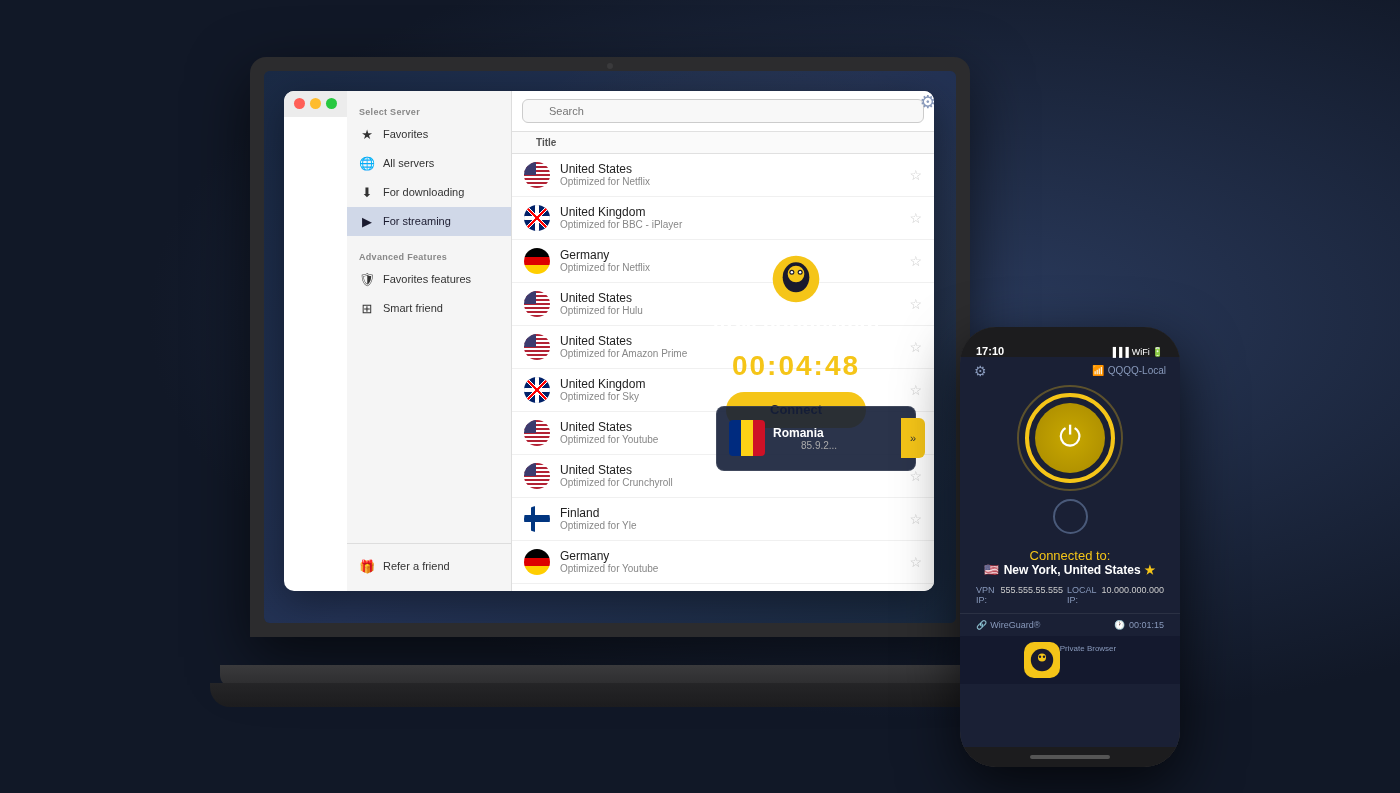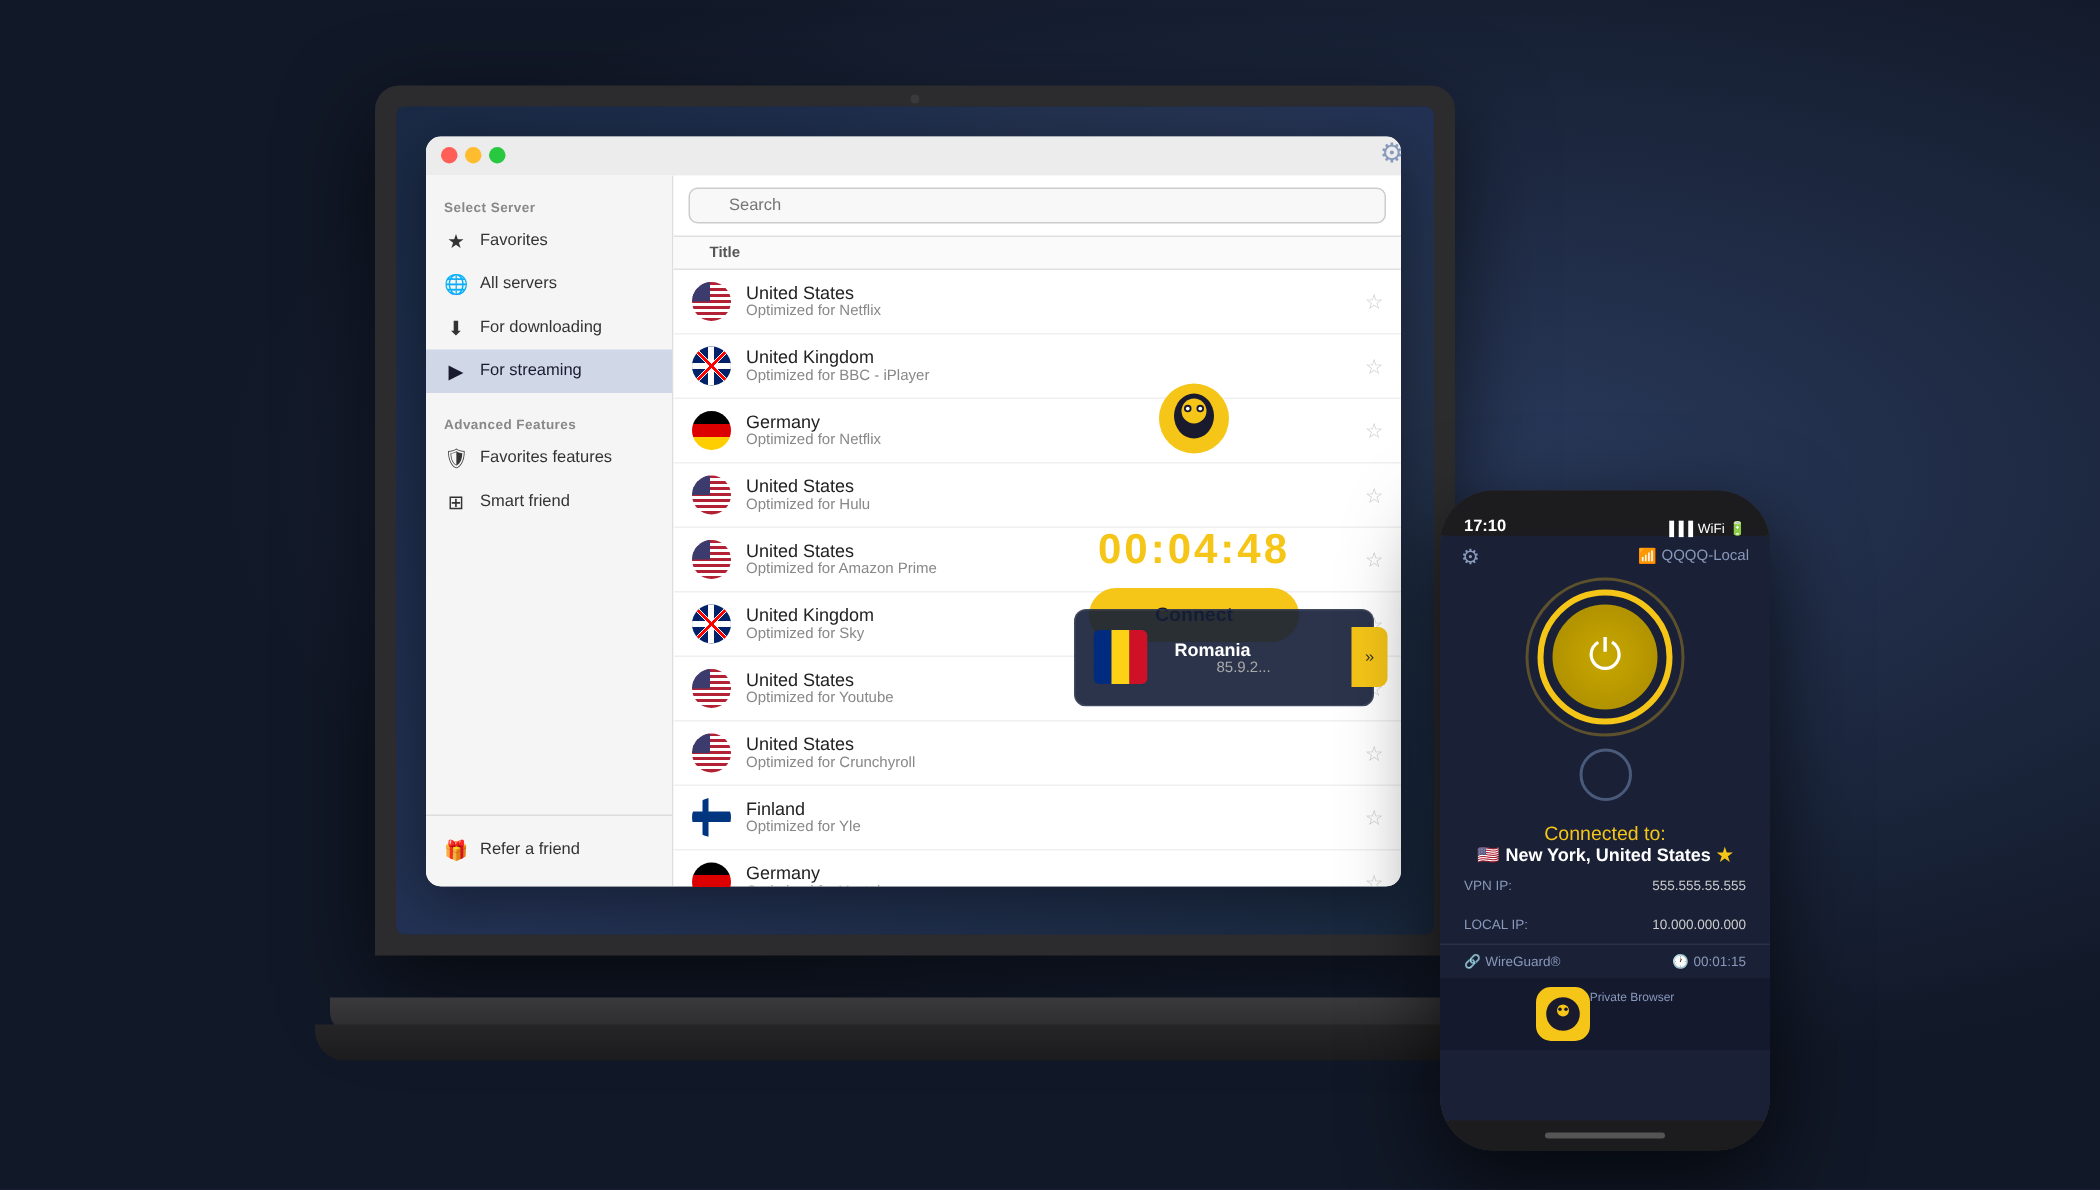--- a/index.html
+++ b/index.html
@@ -110,21 +110,21 @@
     .app-window {
       position: absolute;
       top: 20px;
       left: 20px;
       width: 650px;
       height: 500px;
       background: white;
       border-radius: 10px;
       overflow: hidden;
       display: flex;
-      flex-direction: column;
+      flex-direction: row;
       box-shadow: 0 10px 40px rgba(0,0,0,0.4);
     }
 
     
     .title-bar {
       height: 26px;
       background: #ececec;
       display: flex;
       align-items: center;
       padding: 0 10px;
@@ -375,21 +375,21 @@
       position: absolute;
       bottom: 120px;
       right: 20px;
       width: 200px;
       height: 65px;
       background: rgba(20, 30, 55, 0.9);
       border-radius: 8px;
       display: flex;
       align-items: center;
       padding: 8px 12px;
-      gap: 18px;
+      gap: 8px;
       border: 1px solid rgba(255,255,255,0.1);
     }
 
     .romania-flag {
       width: 36px;
       height: 36px;
       border-radius: 4px;
       overflow: hidden;
       display: flex;
       flex-shrink: 0;
@@ -557,22 +557,22 @@
       font-weight: 600;
       display: flex;
       align-items: center;
       gap: 4px;
     }
 
     .vpn-ip-section {
       width: 100%;
       padding: 8px 16px;
       display: flex;
-      flex-direction: column;
-      gap: 16px;
+      flex-direction: row;
+      gap: 4px;
     }
 
     .ip-row {
       display: flex;
       justify-content: space-between;
       font-size: 9px;
       color: #8899bb;
     }
 
     .ip-value {

